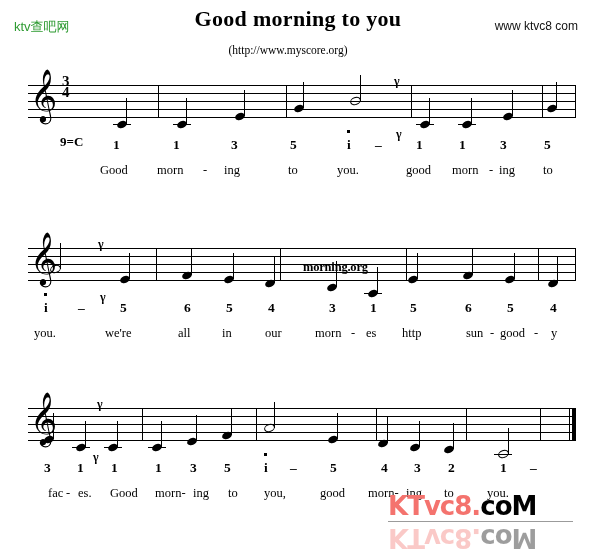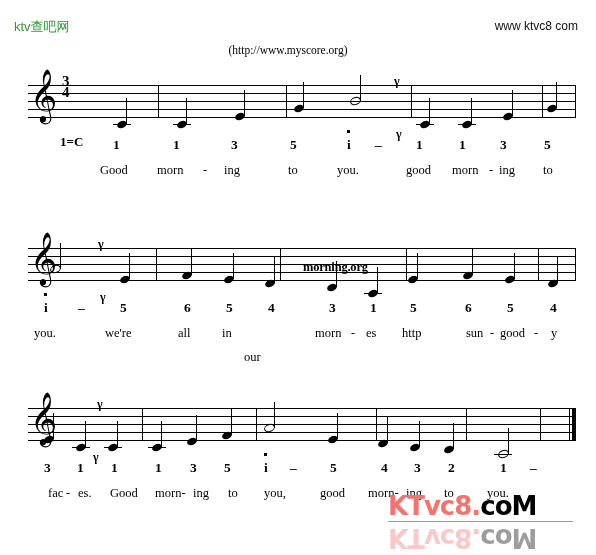--- a/index.html
+++ b/index.html
@@ -277,20 +277,21 @@
   }
   .seg-r { color: #f4736e; }
   .seg-g { color: #000000; }
 </style>
 </head>
 <body>
 
 <div class="page">
 
   <div class="site-logo">ktv查吧网</div>
+  <div class="doc-title">Good morning to you</div>
   <div class="site-url">www ktvc8 com</div>
   <div class="doc-subtitle">(http://www.myscore.org)</div>
 
   <div class="system" style="top:85px;">
     <div class="staff">
       <div class="line l0"></div>
       <div class="line l1"></div>
       <div class="line l2"></div>
       <div class="line l3"></div>
       <div class="line l4"></div>
@@ -299,21 +300,21 @@
       <div class="barline" style="left:383px;"></div>
       <div class="barline" style="left:514px;"></div>
       <div class="barline" style="left:547px;"></div>
     </div>
 
     <div class="clef">𝄞</div>
     <div class="timesig">
       <div>3</div>
       <div>4</div>
     </div>
-    <div class="keysig" style="left:60px; top:49px;">1=C</div>
+    <div class="keysig" style="left:60px; top:49px;">9=C</div>
 
     <div class="note" style="left:117px; top:36px;">
       <div class="ledger"></div>
       <div class="stem"></div>
       <div class="head"></div>
     </div>
     <div class="note" style="left:177px; top:36px;">
       <div class="ledger"></div>
       <div class="stem"></div>
       <div class="head"></div>
@@ -459,21 +460,21 @@
       <span class="num" style="left:507px;">5</span>
       <span class="num" style="left:550px;">4</span>
       <span class="breath" style="left:100px; top:-9px;">γ</span>
     </div>
 
     <div class="lyricrow" style="top:78px;">
       <span class="lyr" style="left:34px;">you.</span>
       <span class="lyr" style="left:105px;">we're</span>
       <span class="lyr" style="left:178px;">all</span>
       <span class="lyr" style="left:222px;">in</span>
-      <span class="lyr" style="left:244px;margin-top:24px;">our</span>
+      <span class="lyr" style="left:265px;">our</span>
       <span class="lyr" style="left:315px;">morn</span>
       <span class="lyr" style="left:351px;">-</span>
       <span class="lyr" style="left:366px;">es</span>
       <span class="lyr" style="left:402px;">http</span>
       <span class="lyr" style="left:456px;margin-left:10px;">sun</span>
       <span class="lyr" style="left:490px;">-</span>
       <span class="lyr" style="left:500px;">good</span>
       <span class="lyr" style="left:534px;">-</span>
       <span class="lyr" style="left:551px;">y</span>
     </div>

